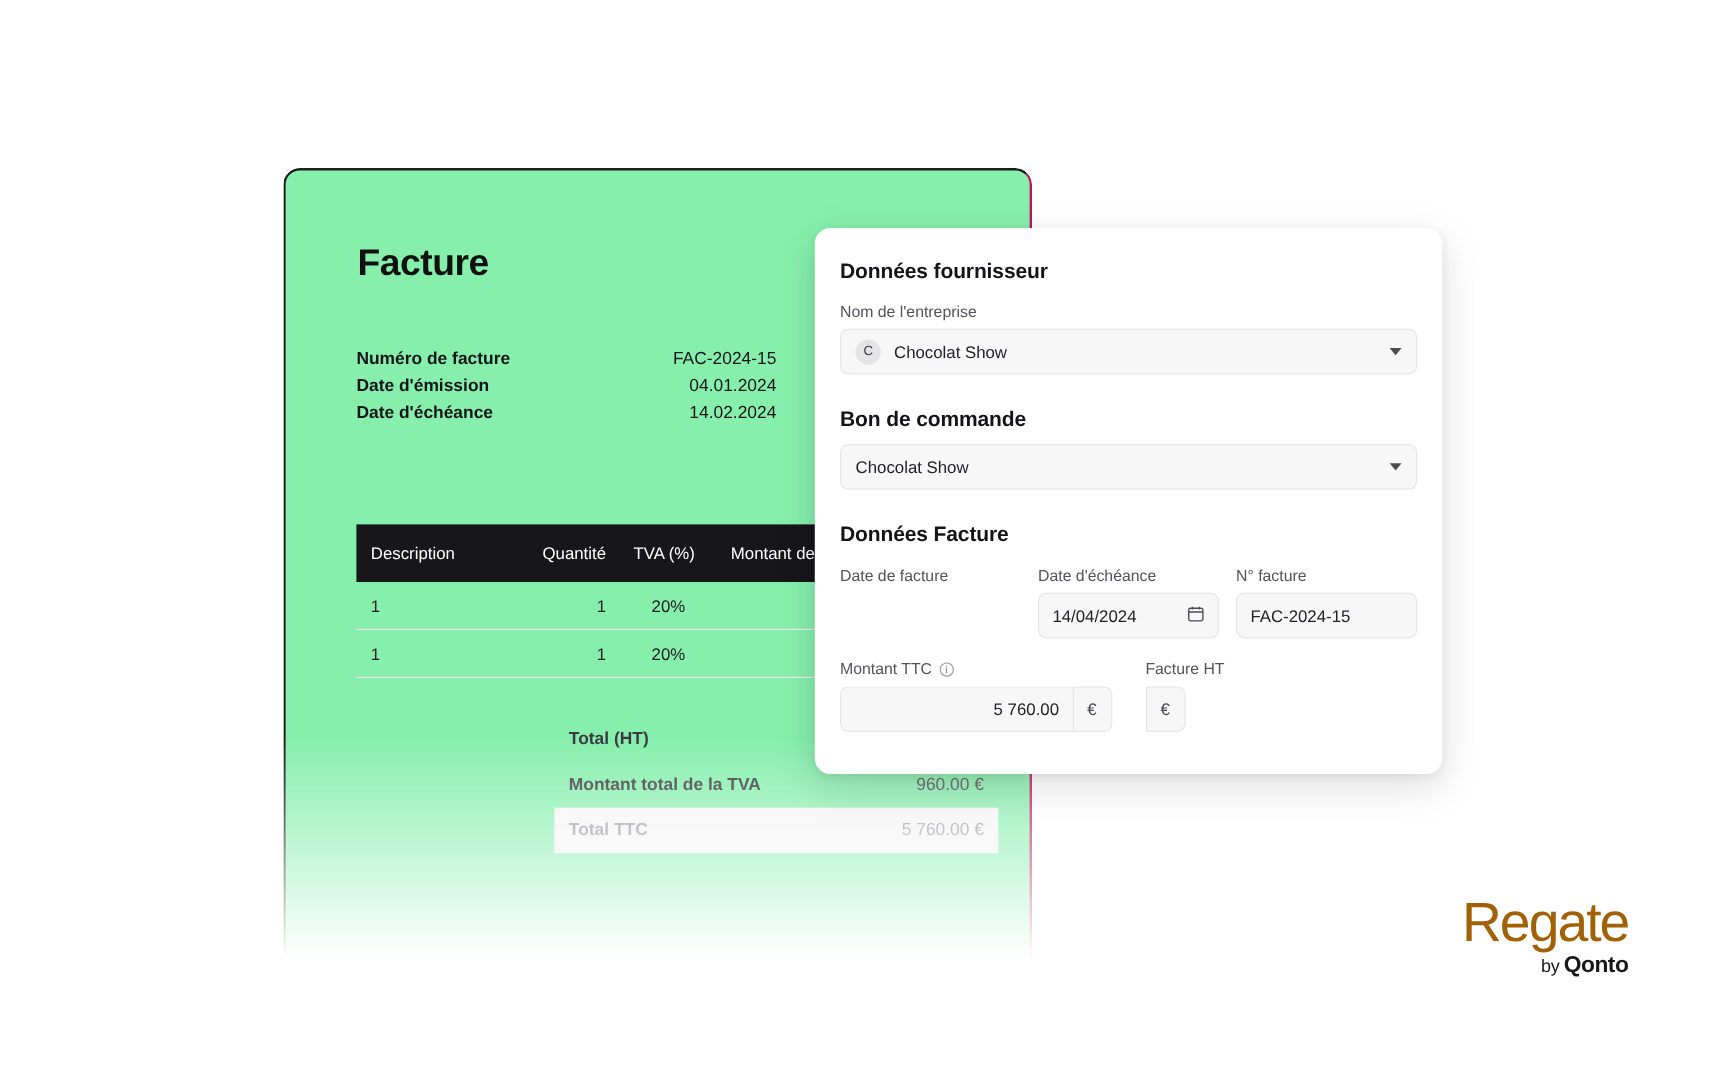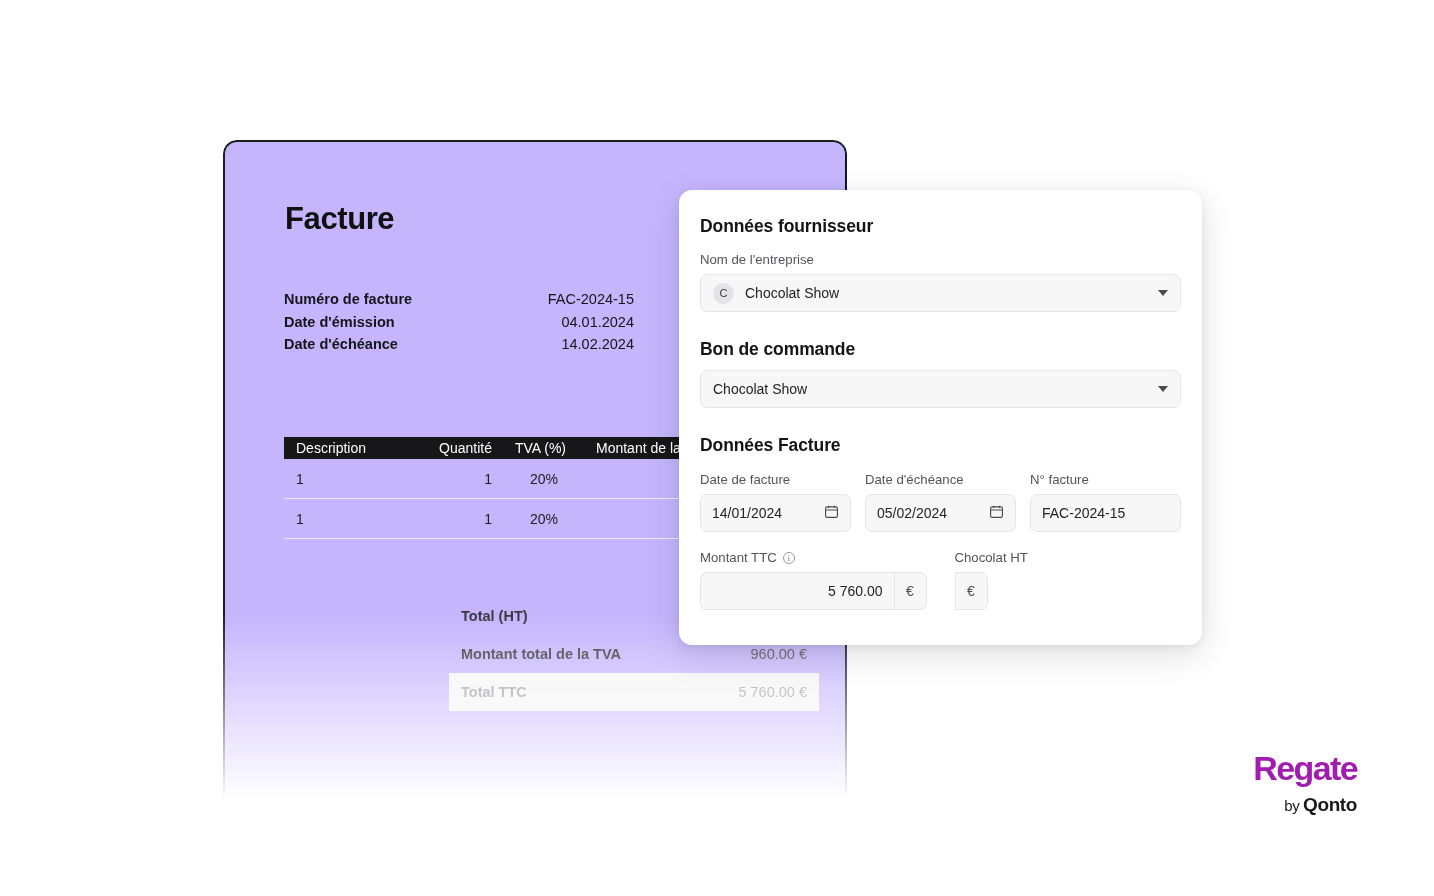--- a/index.html
+++ b/index.html
@@ -7,26 +7,26 @@
     width: 1434px; height: 896px;
     background: #ffffff;
     font-family: "Liberation Sans", "DejaVu Sans", sans-serif;
     overflow: hidden;
   }
   #root { position: relative; width: 1434px; height: 896px; }
 
   
   .doc-card {
     position: absolute;
-    left: 223px; top: 140px;
+    left: 236px; top: 140px;
     width: 624px; height: 660px;
-    background: #c4b5fd;
+    background: #86efac;
     border-top: 2px solid #1d1d1d;
     border-left: 2px solid #1d1d1d;
-    border-right: 2px solid #0f172a;
+    border-right: 2px solid #be185d;
     border-top-left-radius: 14px;
     border-top-right-radius: 14px;
     -webkit-mask-image: linear-gradient(to bottom, #000 0%, #000 72%, rgba(0,0,0,0) 100%);
     mask-image: linear-gradient(to bottom, #000 0%, #000 72%, rgba(0,0,0,0) 100%);
   }
   .doc-inner { position: absolute; left: 0; top: 0; width: 624px; height: 660px; }
 
   .doc-title {
     position: absolute; left: 60px; top: 59px;
     font-size: 31px; font-weight: 700; color: #111111;
@@ -38,21 +38,21 @@
     display: flex; justify-content: space-between;
     font-size: 14.5px; line-height: 22.5px; color: #15151a;
   }
   .meta-label { font-weight: 700; }
   .meta-value { font-weight: 400; }
 
   
   .inv-table { position: absolute; left: 59px; top: 295px; width: 585px; }
   .inv-thead {
     display: flex; background: #17171a; color: #ffffff;
-    height: 22px; align-items: center; font-size: 14px;
+    height: 48px; align-items: center; font-size: 14px;
   }
   .inv-row {
     display: flex; height: 40px; align-items: center;
     font-size: 14px; color: #202024;
     border-bottom: 1px solid #ececed;
   }
   .c-desc  { width: 120px; padding-left: 12px; text-align: left; }
   .c-qty   { width: 88px;  text-align: right; }
   .c-tva   { width: 88px;  text-align: right; padding-right: 22px; }
   .c-amt   { width: 210px; text-align: right; }
@@ -131,21 +131,21 @@
   .info-icon {
     width: 12px; height: 12px; border-radius: 50%;
     border: 1px solid #9a9aa2; color: #7a7a82;
     font-size: 9px; line-height: 10px; text-align: center;
     font-family: "Liberation Serif", serif;
   }
   .cal-icon { flex: 0 0 auto; }
 
   
   .logo { position: absolute; left: 1187px; top: 744px; text-align: right; width: 170px; }
-  .logo-main { font-size: 34px; font-weight: 700; color: #a21caf; letter-spacing: -1.6px; line-height: 48px; }
+  .logo-main { font-size: 46px; font-weight: 400; color: #a16207; letter-spacing: -1.6px; line-height: 48px; }
   .logo-sub { font-size: 19px; font-weight: 700; color: #19191d; letter-spacing: -0.4px; margin-top: 2px; }
   .logo-sub .by { font-size: 15px; font-weight: 400; text-align: right; }
 </style>
 </head>
 <body>
 
 <div id="root">
 
   <div class="doc-card">
     <div class="doc-inner">
@@ -224,64 +224,55 @@
     <div class="field sel">
       <span>Chocolat Show</span>
       <span class="caret"></span>
     </div>
 
     <div class="p-h1 mt">Données Facture</div>
 
     <div class="grid3">
       <div class="col">
         <div class="p-label">Date de facture</div>
+      </div>
+      <div class="col">
+        <div class="p-label">Date d'échéance</div>
         <div class="inp">
-          <span>14/01/2024</span>
+          <span>14/04/2024</span>
           <span class="cal-icon">
             <svg width="15" height="15" viewBox="0 0 16 16" fill="none" stroke="#4a4a52" stroke-width="1.2">
               <rect x="1.7" y="3.1" width="12.6" height="11.2" rx="1.6"></rect>
               <path d="M1.7 6.4h12.6M5 1.8v2.4M11 1.8v2.4"></path>
             </svg>
           </span>
         </div>
       </div>
       <div class="col">
-        <div class="p-label">Date d'échéance</div>
-        <div class="inp">
-          <span>05/02/2024</span>
-          <span class="cal-icon">
-            <svg width="15" height="15" viewBox="0 0 16 16" fill="none" stroke="#4a4a52" stroke-width="1.2">
-              <rect x="1.7" y="3.1" width="12.6" height="11.2" rx="1.6"></rect>
-              <path d="M1.7 6.4h12.6M5 1.8v2.4M11 1.8v2.4"></path>
-            </svg>
-          </span>
-        </div>
-      </div>
-      <div class="col">
         <div class="p-label">N° facture</div>
         <div class="inp">
           <span>FAC-2024-15</span>
         </div>
       </div>
     </div>
 
     <div class="grid2">
       <div class="col">
         <div class="p-label lbl-row">
           <span>Montant TTC</span>
           <span class="info-icon">i</span>
         </div>
         <div class="money">
           <span class="amt">5 760.00</span>
           <span class="cur">€</span>
         </div>
       </div>
       <div class="col">
         <div class="p-label lbl-row">
-          <span>Chocolat HT</span>
+          <span>Facture HT</span>
         </div>
         <div class="money">
           <span class="cur">€</span>
         </div>
       </div>
     </div>
 
   </div>
 
   <div class="logo">

